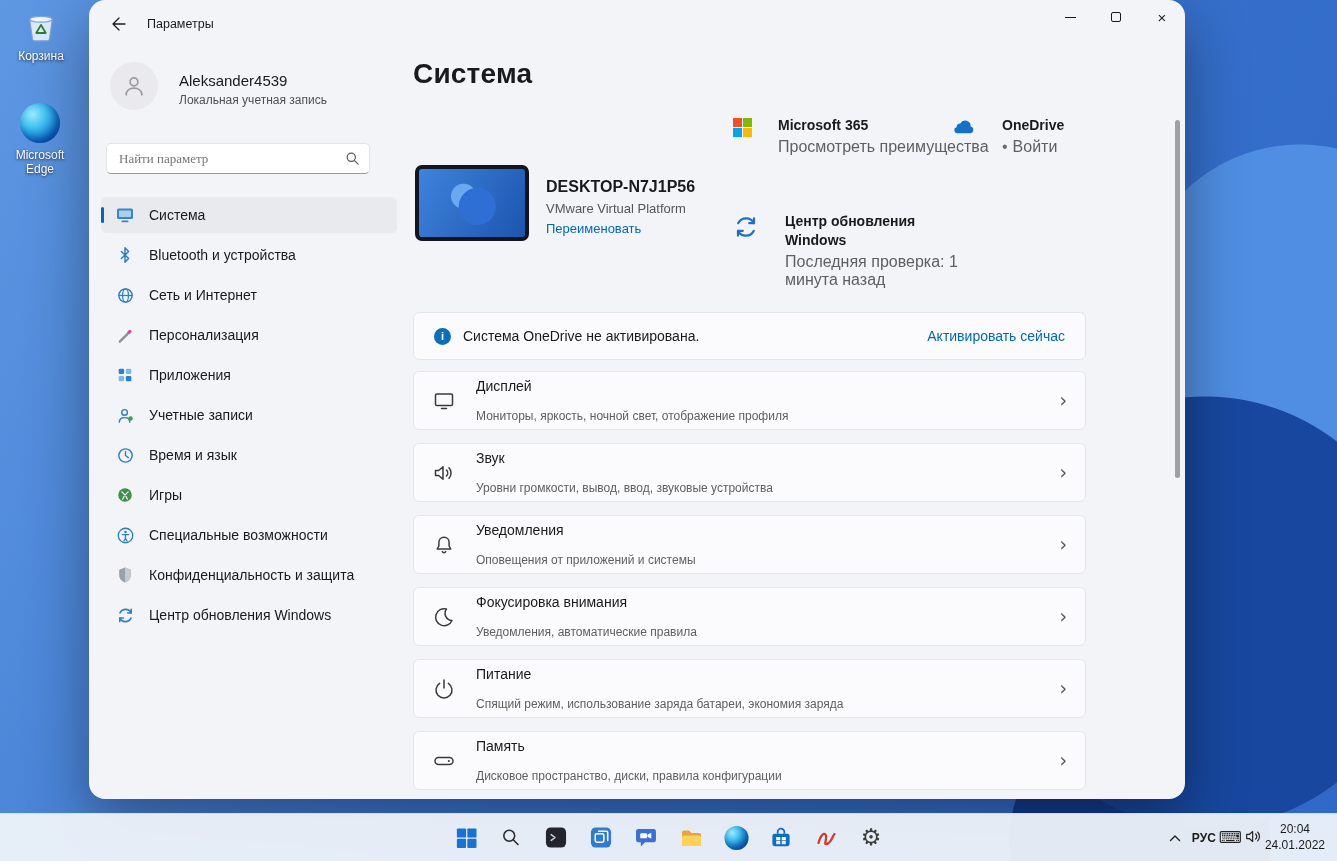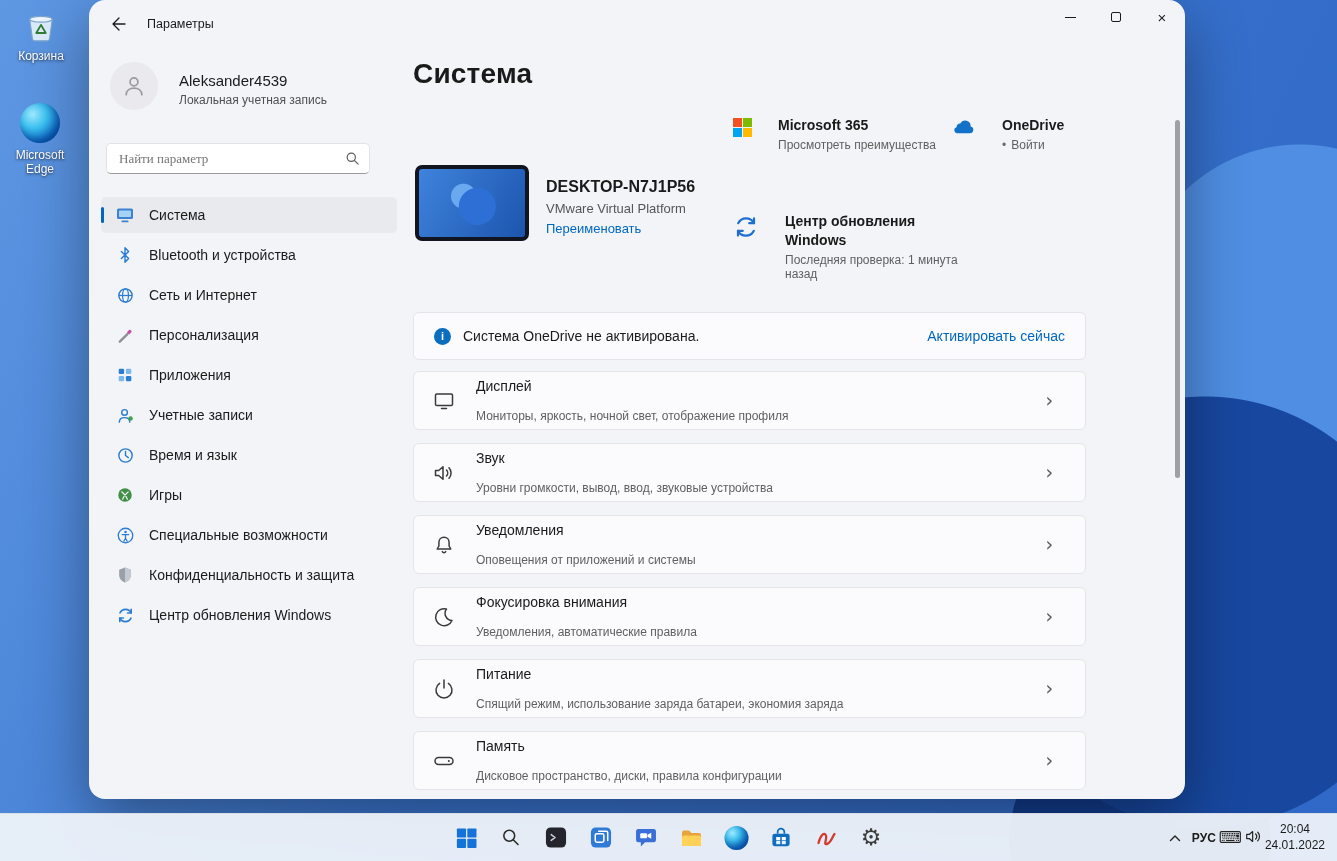--- a/index.html
+++ b/index.html
@@ -61,36 +61,36 @@
   .device-img { position:absolute; left:2px; top:165px; width:114px; height:76px; border-radius:7px;
     border:4px solid #10151f; background:
       radial-gradient(circle at 55% 55%, #2d6fd4 0 18px, rgba(45,111,212,0) 19px),
       radial-gradient(circle at 42% 40%, #6aa8ef 0 12px, rgba(106,168,239,0) 13px),
       linear-gradient(120deg,#3f83dc,#1c55ae); }
   .device-name { position:absolute; left:133px; top:178px; font-size:16px; font-weight:700; }
   .device-model { position:absolute; left:133px; top:201px; font-size:13px; color:#555; }
   .device-rename { position:absolute; left:133px; top:221px; font-size:13px; color:#0067c0; }
   .hero-card { position:absolute; display:flex; gap:26px; align-items:flex-start; }
   .hc-title { font-size:14px; font-weight:700; line-height:1.35; }
-  .hc-sub { font-size:12px; color:#5f5f5f; margin-top:3px; }
+  .hc-sub { font-size:16px; color:#5f5f5f; margin-top:3px; }
   .ms-logo { width:19px; height:19px; display:grid; grid-template-columns:9px 9px; gap:1px; margin-top:2px; }
   .ms-logo i { width:9px; height:9px; }
   .ms-logo .r{background:#f25022}.ms-logo .g{background:#7fba00}
   .ms-logo .b{background:#00a4ef}.ms-logo .y{background:#ffb900}
   .od-dot::before { content:"•"; color:#6b6b6b; margin-right:5px; }
 
   .banner { position:absolute; left:0; top:312px; width:673px; height:48px; background:#fbfbfd;
     border:1px solid #e5e5e9; border-radius:6px; display:flex; align-items:center; padding:0 20px; }
   .info-ico { width:17px; height:17px; border-radius:50%; background:#0b6dbd; color:#fff;
     font-size:11px; font-weight:700; display:grid; place-items:center; font-style:normal; }
   .banner-msg { margin-left:12px; font-size:14px; }
   .banner-link { margin-left:auto; color:#0067c0; font-size:14px; }
 
   .row { position:absolute; left:0; width:673px; height:59px; background:#fbfbfd;
-    border:1px solid #e5e5e9; border-radius:6px; display:flex; align-items:center; padding:0 32px 0 16px; }
+    border:1px solid #e5e5e9; border-radius:6px; display:flex; align-items:center; padding:0 18px 0 16px; }
   .row-ico { width:28px; display:grid; place-items:center; margin-right:18px; }
   .row-title { font-size:14px; }
   .row-sub { font-size:12px; color:#5f5f5f; margin-top:15px; }
   .row-chev { margin-left:auto; color:#5f5f5f; font-size:19px; line-height:1; font-family:"DejaVu Sans",sans-serif; }
 
   .scroll-thumb { position:absolute; right:5px; top:120px; width:5px; height:358px;
     border-radius:3px; background:#8f9196; opacity:.85; }
 
   
   .taskbar { position:absolute; left:0; bottom:0; width:100%; height:48px;

